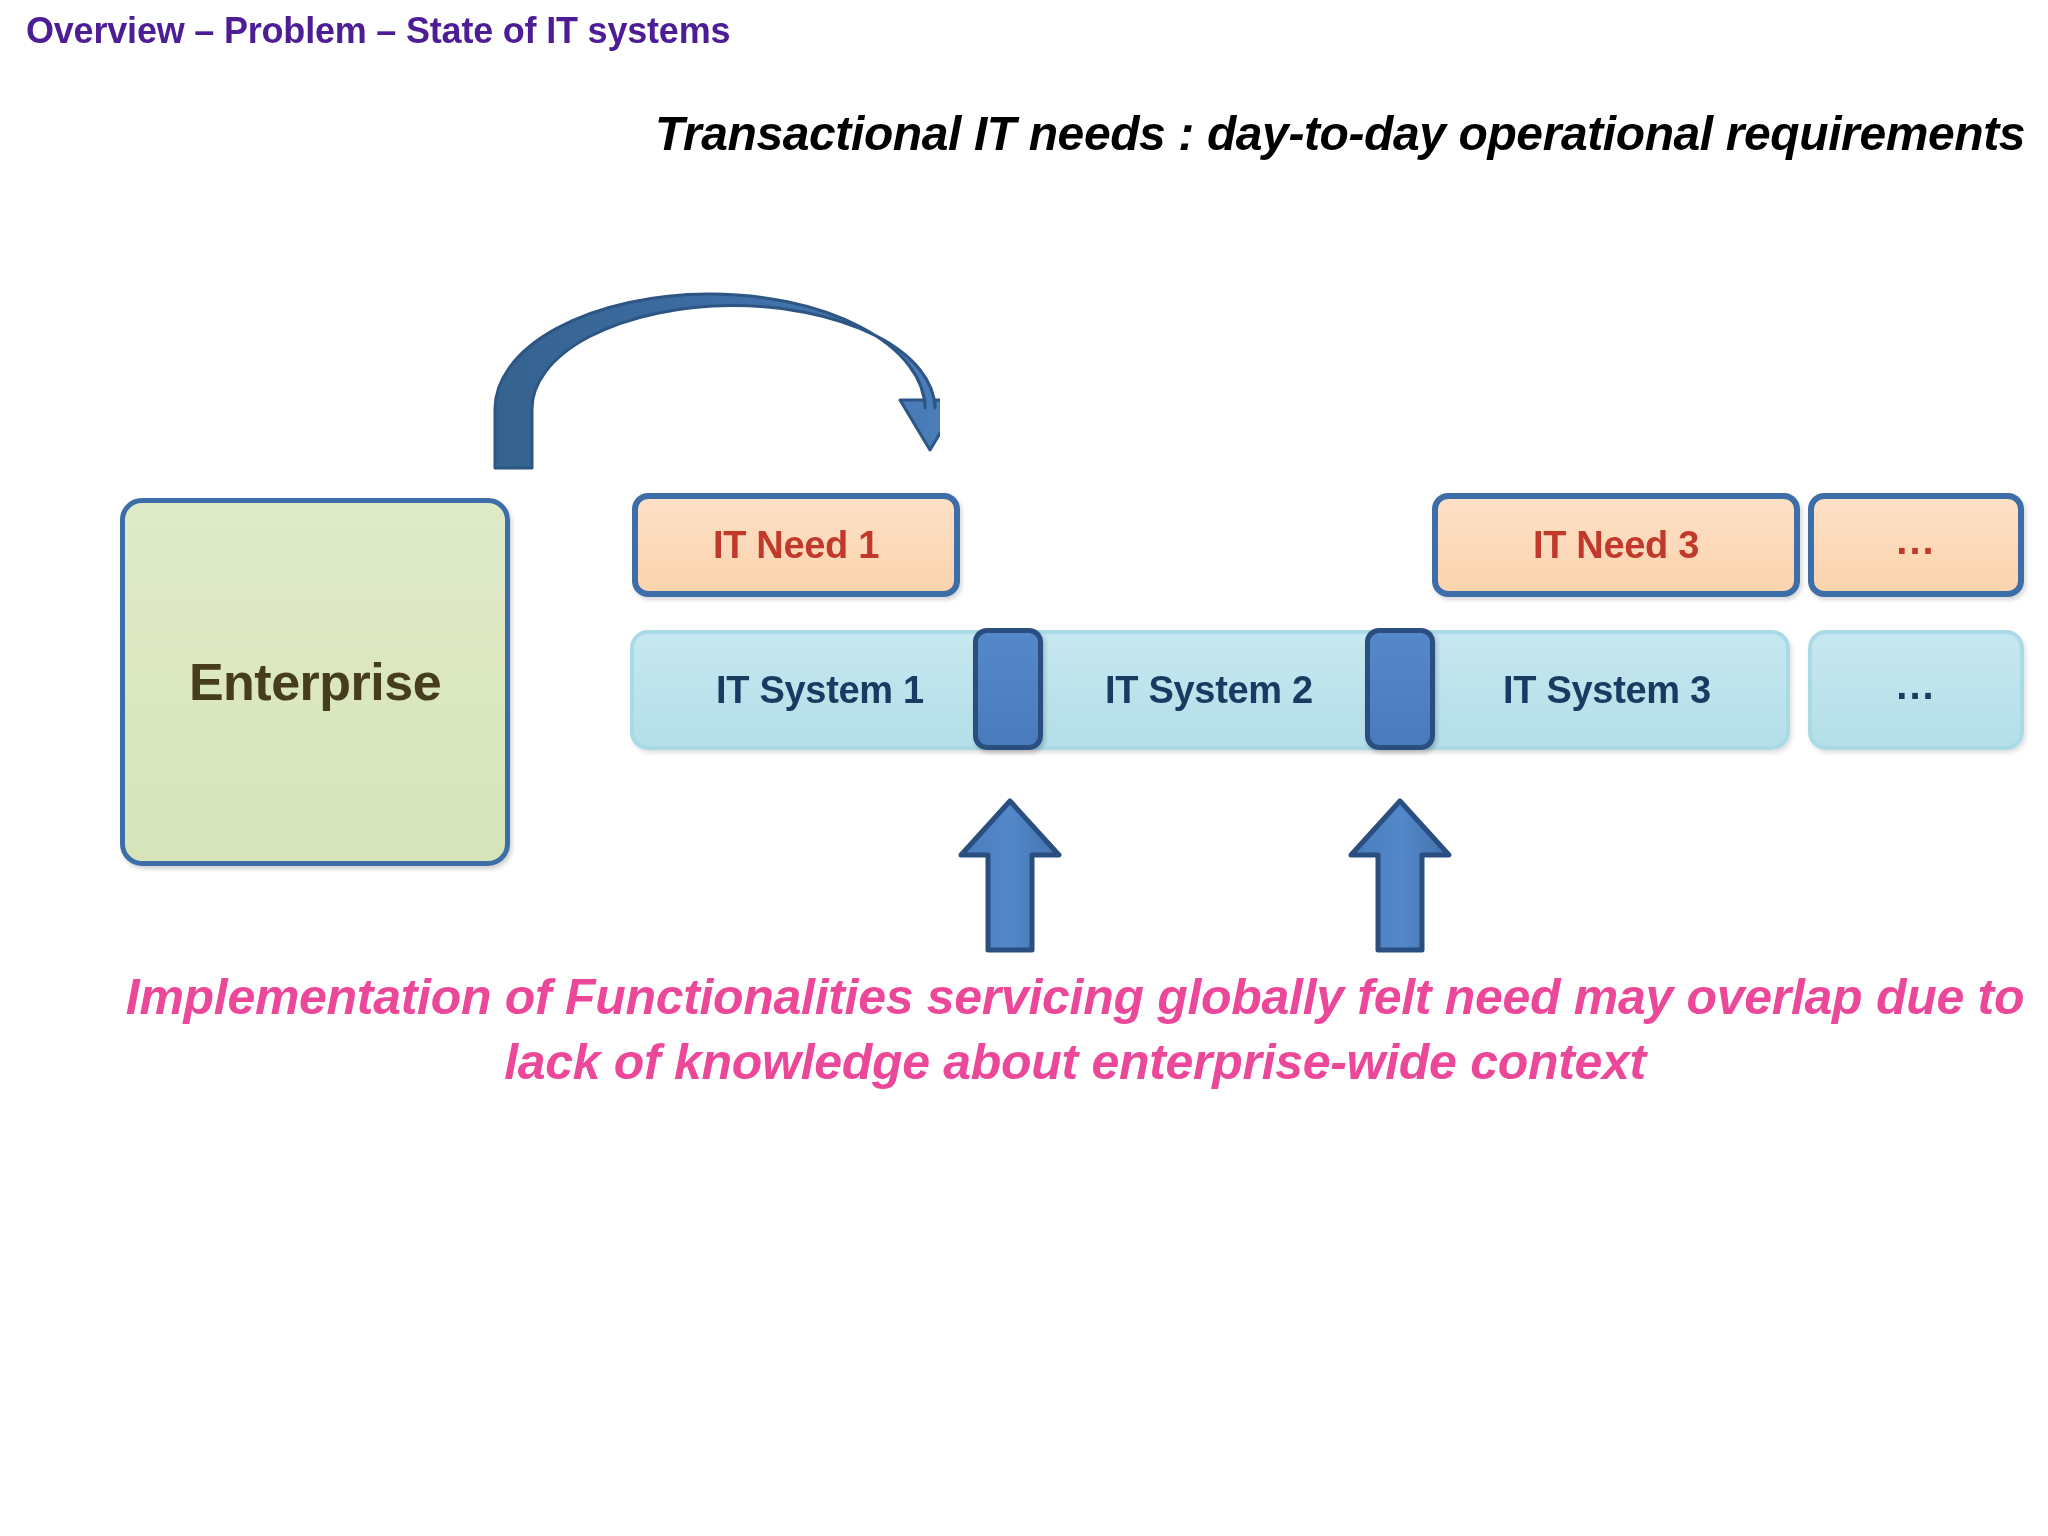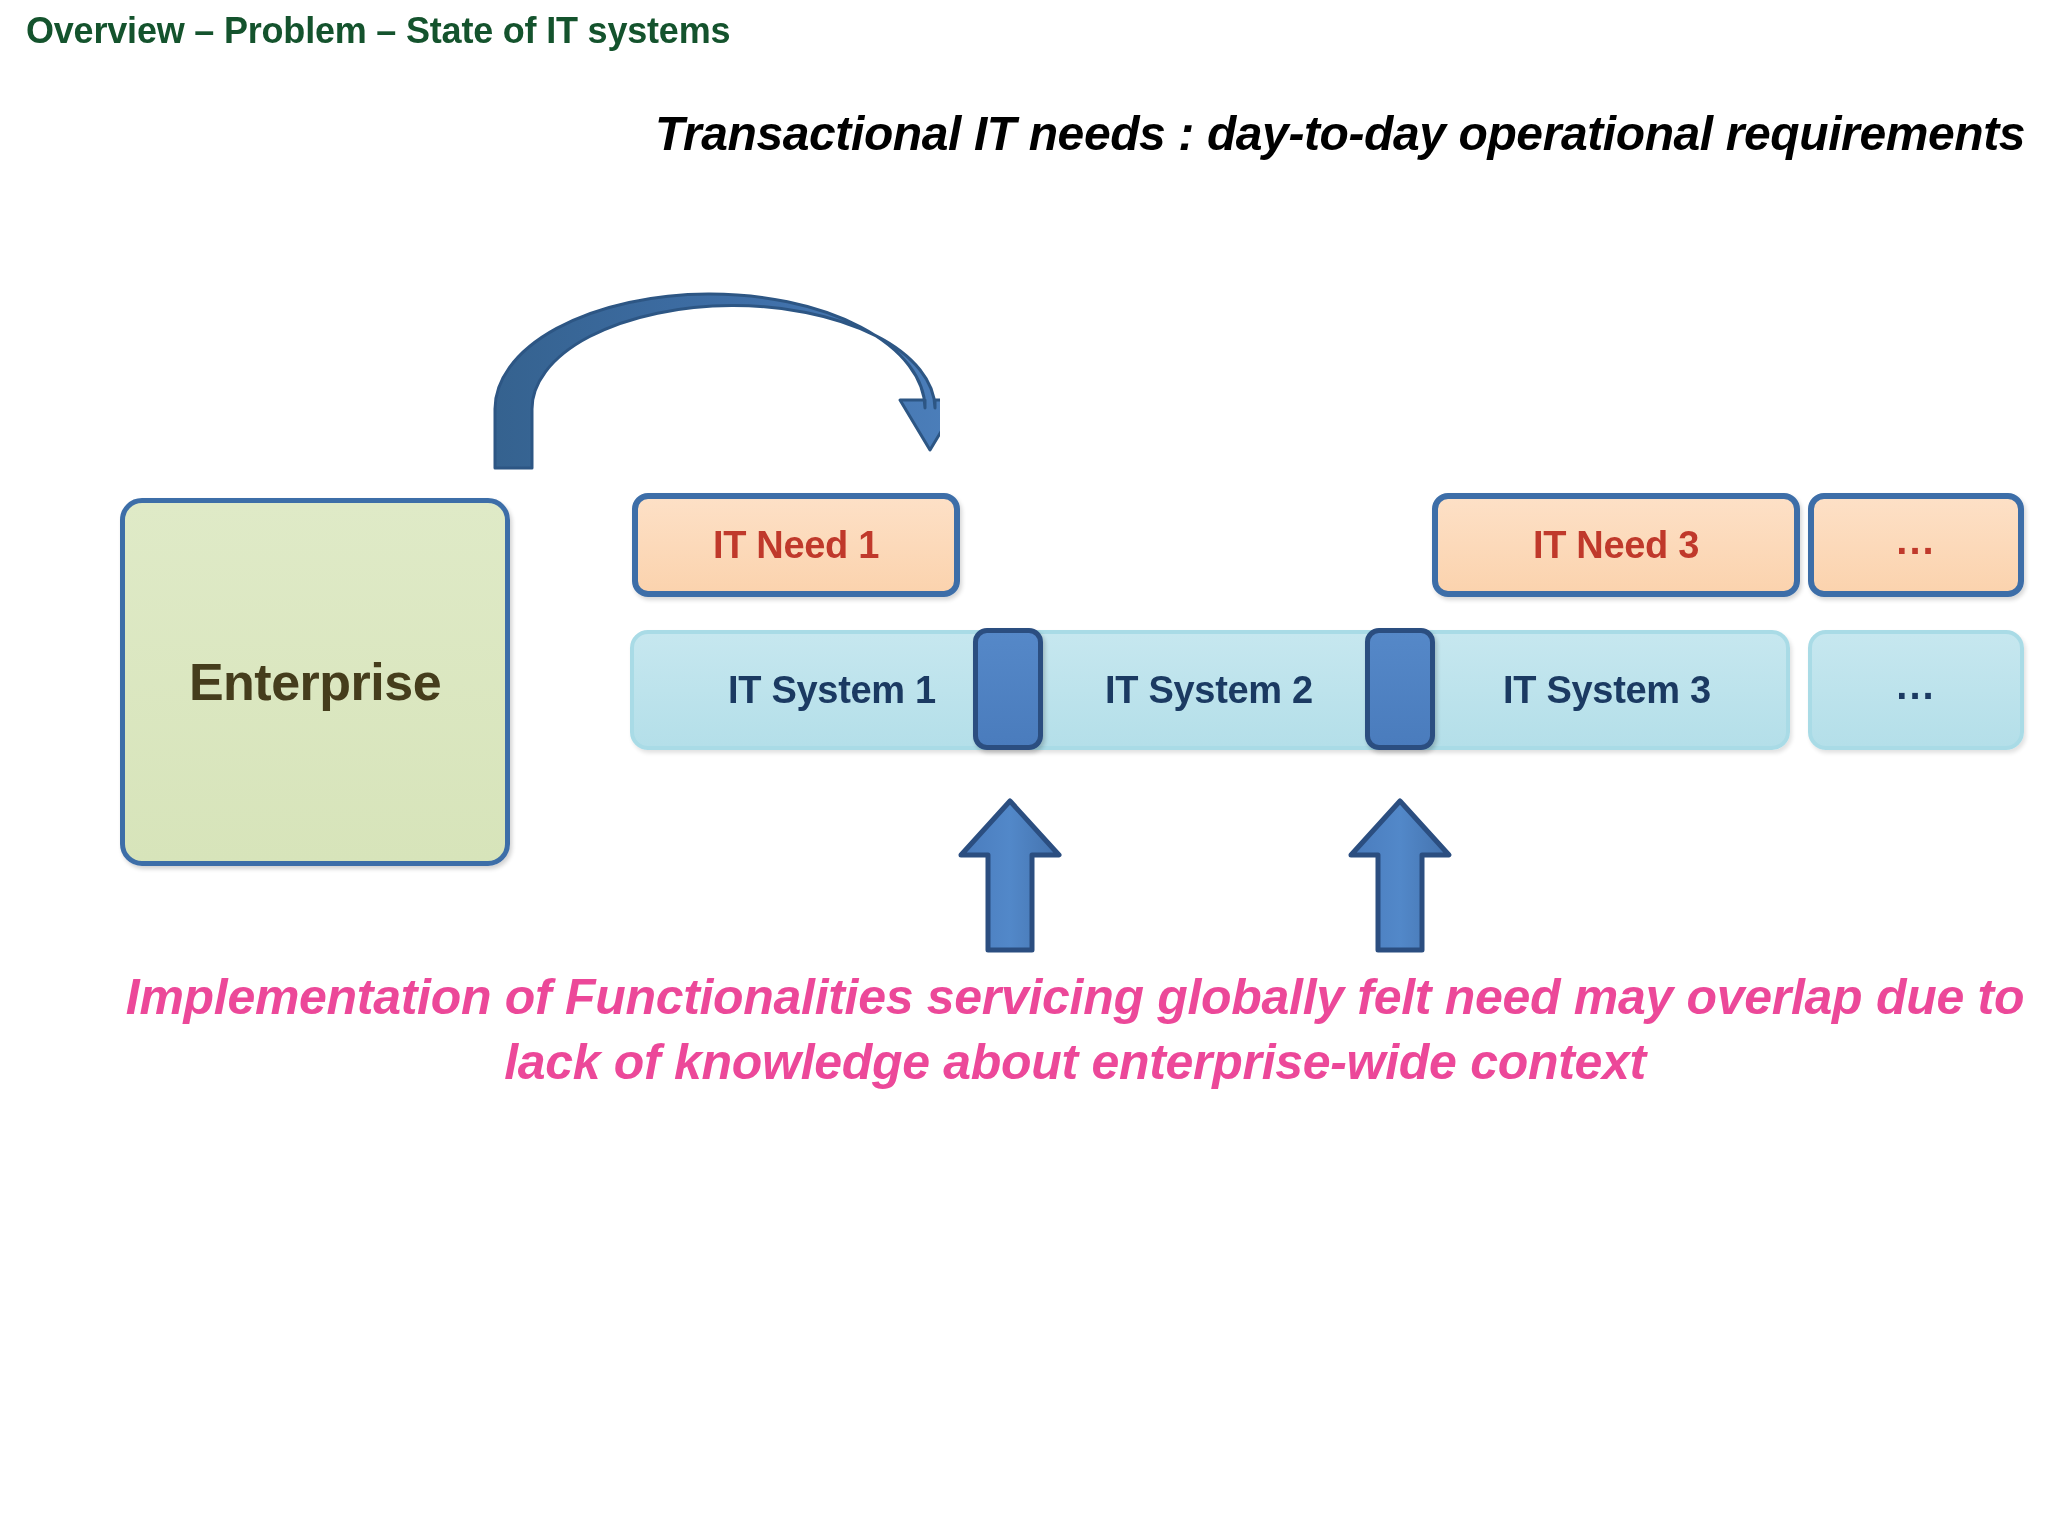--- a/index.html
+++ b/index.html
@@ -25,21 +25,21 @@
     background: #ffffff;
   }
 
   
   .slide-title {
     position: absolute;
     left: 26px;
     top: 10px;
     font-size: 36px;
     font-weight: bold;
-    color: #14532d;
+    color: #4c1d95;
     letter-spacing: -0.2px;
     white-space: nowrap;
   }
 
   
   .caption-top {
     position: absolute;
     left: 645px;
     top: 103px;
     width: 1390px;
@@ -135,21 +135,21 @@
     box-shadow: 2px 3px 4px rgba(0,0,0,0.12);
   }
   .system-seg {
     position: absolute;
     top: 0;
     height: 100%;
     display: flex;
     align-items: center;
     justify-content: center;
   }
-  .system-seg-1 { left: 12px;   width: 372px; }
+  .system-seg-1 { left: 0px;   width: 372px; }
   .system-seg-2 { left: 380px; width: 390px; }
   .system-seg-3 { left: 790px; width: 366px; }
 
   .system-label {
     font-size: 38px;
     font-weight: bold;
     color: #1b3a62;
     letter-spacing: -0.3px;
   }
 

